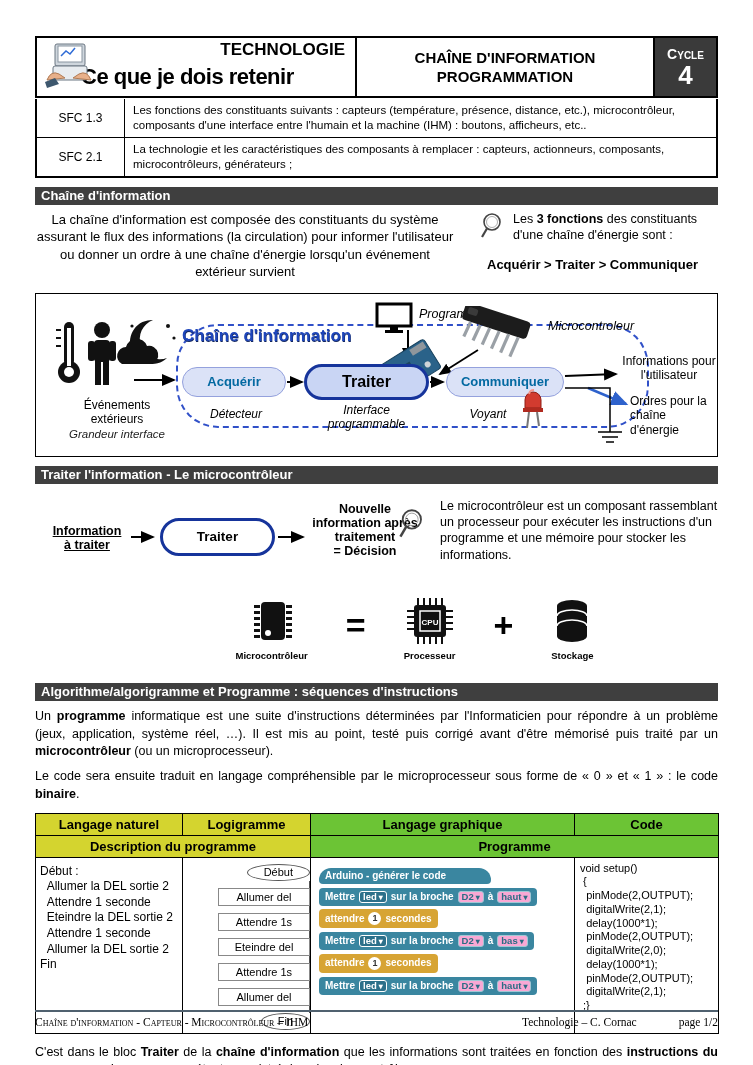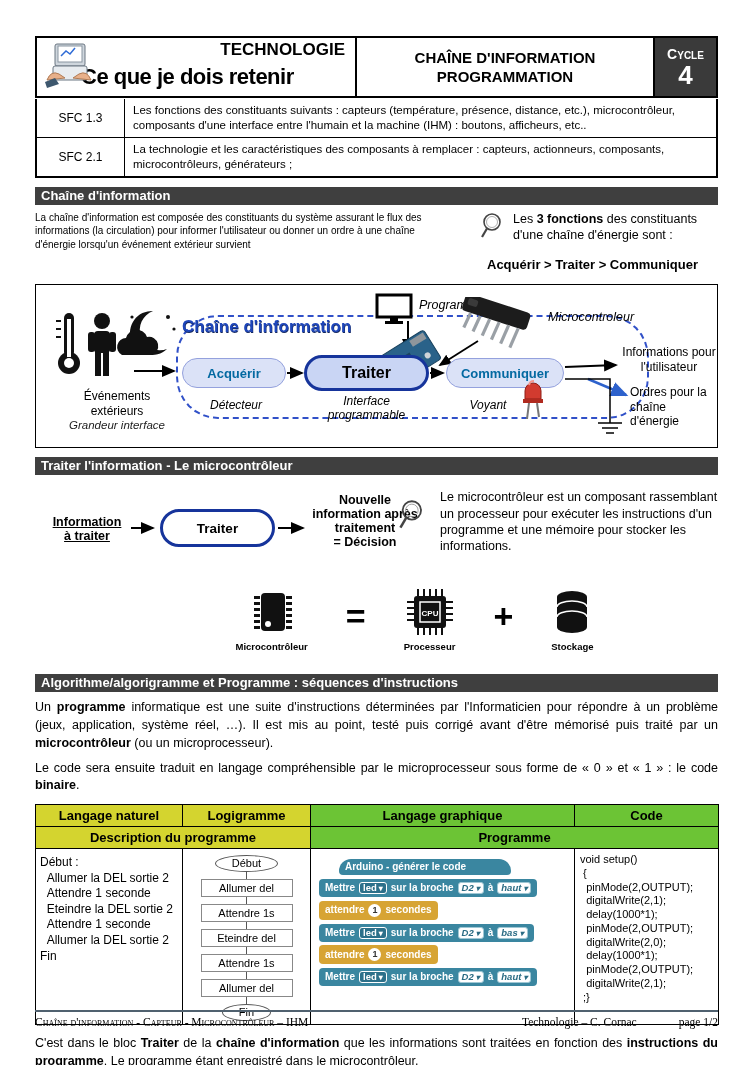--- a/index.html
+++ b/index.html
@@ -23,21 +23,21 @@
   .sfc-row { display:flex; border-bottom:1.5px solid #000; }
   .sfc-row:last-child { border-bottom:none; }
   .sfc-code { width:88px; border-right:1.5px solid #000; display:flex; align-items:center; justify-content:center; font-size:12px; }
   .sfc-text { flex:1; padding:4px 8px; font-size:11.5px; line-height:1.3; }
 
   
   .bar { background:#3f3f3f; color:#fff; font-weight:bold; font-size:13px; padding:1px 6px 2px; margin-top:9px; }
 
   
   .s1-cols { display:flex; margin-top:6px; }
-  .s1-left { width:420px; font-size:10px; line-height:1.35; }
+  .s1-left { width:420px; font-size:13px; line-height:1.35;text-align:center; }
   .s1-right { flex:1; padding-left:24px; }
   .aside-row { display:flex; align-items:flex-start; }
   .aside-row .txt { font-size:12.5px; line-height:1.3; padding-left:6px; }
   .fn-line { font-weight:bold; font-size:13px; margin-top:14px; padding-left:8px; }
 
   
   .diagram { position:relative; border:1.5px solid #000; height:164px; margin-top:12px; background:#fff; }
   .dash-rect { position:absolute; left:140px; top:30px; width:473px; height:104px; border:2px dashed #3050c8; border-radius:42px; }
   .d-title { position:absolute; left:146px; top:32px; font-weight:bold; font-size:17px; color:#1e46bb; text-shadow:0.5px 0.5px 0 #12265e; }
   .pill { position:absolute; display:flex; align-items:center; justify-content:center; font-weight:bold; border-radius:18px; background:#dbe2f7; }
@@ -65,33 +65,33 @@
   
   .para { font-size:12.5px; line-height:1.42; text-align:justify; margin-top:7px; }
 
   
   table.prog { border-collapse:collapse; table-layout:fixed; width:683px; margin-top:9px; }
   table.prog td, table.prog th { border:1.5px solid #000; vertical-align:top; }
   .th1y { background:#d4d42f; } .th1g { background:#6cc435; }
   table.prog th { font-size:13px; font-weight:bold; text-align:center; padding:3px 2px; }
   .cell-nat { font-size:12px; line-height:1.3; padding:6px 4px; white-space:pre-wrap; }
   .cell-code { font-size:11px; line-height:1.25; padding:4px 5px; white-space:pre-wrap; }
-  .flowchart { display:flex; flex-direction:column; align-items:center; padding-top:6px; }
+  .flowchart { display:flex; flex-direction:column; align-items:flex-end; padding-top:6px; }
   .oval { border:1px solid #555; border-radius:50%; padding:1px 16px 2px; font-size:11px; background:#fff; }
   .fbox { border:1px solid #888; width:92px; text-align:center; font-size:11px; padding:2px 0; background:#fff; }
   .conn { width:1px; height:7px; background:#555; }
   .blocks { padding:8px 0 0 8px; }
   .blk { color:#fff; font-size:10px; font-weight:bold; padding:3px 6px; margin-bottom:3px; border-radius:4px; display:inline-flex; align-items:center; gap:4px; }
-  .blk.hat { background:#3a86a0; border-radius:12px 12px 4px 4px; width:172px;margin-left:20px; }
+  .blk.hat { background:#3a86a0; border-radius:12px 12px 4px 4px; width:172px; }
   .blk.set { background:#3a86a0; }
   .blk.wait { background:#d7a434; }
   .blk-row { line-height:1; }
   .chip { border:1px solid #fff; border-radius:3px; padding:0 3px; font-size:9.5px; display:inline-flex; align-items:center; }
   .chip.dark { background:#2c708a; color:#fff; }
-  .chip.lite { background:#ffffff; color:#2b6c84; border-color:#9fc7d4;font-style:italic; }
+  .chip.lite { background:#f9a8d4; color:#2b6c84; border-color:#9fc7d4; }
   .chip .caret::after { content:"▾"; font-size:8px; margin-left:2px; }
   .numchip { background:#fff; color:#333; border-radius:50%; width:13px; height:13px; font-size:9px; display:inline-flex; align-items:center; justify-content:center; font-weight:bold; }
 
   
   .footer { position:absolute; left:35px; top:1010px; width:683px; border-top:2.5px solid #50616f; padding-top:4px; display:flex; justify-content:space-between; font-family:"Liberation Serif", serif; font-size:11.5px; }
   .footer .l { font-variant:small-caps; }
   .footer .r { display:flex; gap:42px; }
 
   .pre { white-space:pre-line; }
   svg { display:block; }

